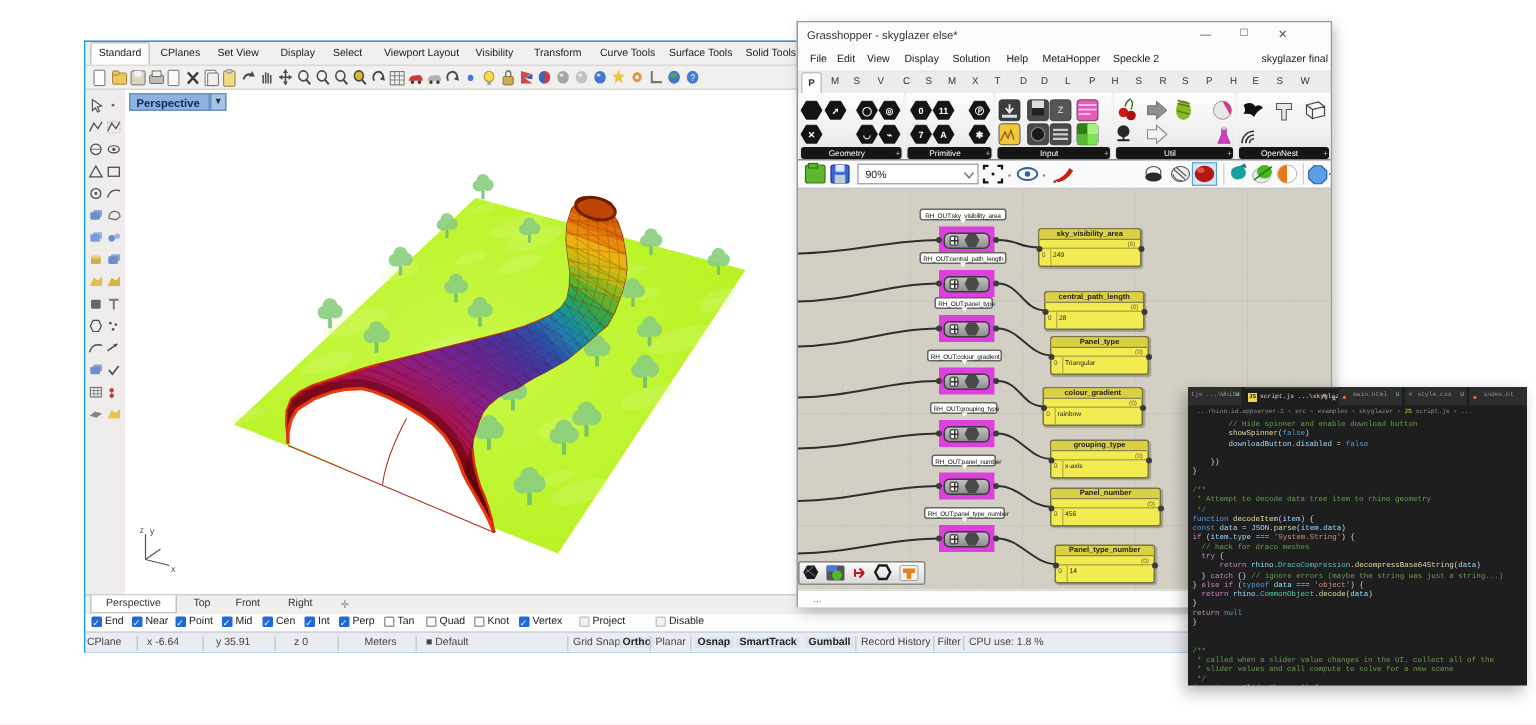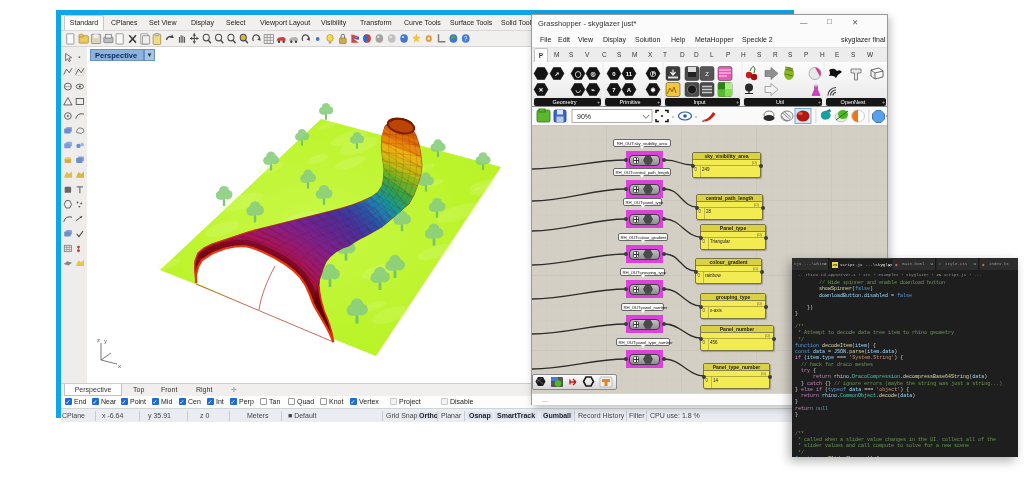--- a/index.html
+++ b/index.html
@@ -1,19 +1,19 @@
 <!DOCTYPE html>
 <html><head><meta charset="utf-8">
 <style>
 *{margin:0;padding:0;box-sizing:border-box;}
 html,body{width:1024px;height:483px;background:#fff;font-family:"Liberation Sans",sans-serif;overflow:hidden;}
 #root{position:relative;width:1024px;height:483px;background:#fff;overflow:hidden;}
 .abs{position:absolute;}
 
-#rhino{left:56px;top:10px;width:738px;height:408px;background:#f9a8d4;border:5px solid #0ea5e9;}
+#rhino{left:56px;top:27px;width:738px;height:408px;background:#f9a8d4;border:1px solid #0ea5e9;}
 #rmenubar{left:0;top:0;width:737px;height:16px;background:#f1f0ef;border-bottom:1px solid #d9d8d6;font-size:7.5px;color:#1b1b1b;}
 #rmenubar span{position:absolute;top:4px;}
 #rtoolbar{left:0;top:16px;width:737px;height:16px;background:#f1f0ef;border-bottom:1px solid #d5d4d2;}
 #rside{left:0;top:32px;width:26px;height:336px;background:#eeedec;}
 #rview{left:26px;top:32px;width:711px;height:336px;background:#fff;overflow:hidden;}
 #ptab{left:3px;top:2px;width:54px;height:12px;background:#8db3dc;border:1px solid #6b93c2;color:#0b2a66;font-weight:bold;font-size:7.5px;line-height:11px;padding-left:4px;}
 #ptabarrow{left:57px;top:2px;width:11px;height:12px;background:#a8c4e4;border:1px solid #6b93c2;color:#234;font-size:6px;line-height:11px;text-align:center;}
 #rvtabs{left:0;top:368px;width:737px;height:13px;background:#f0efed;border-top:1px solid #cfcecd;font-size:7px;color:#333;}
 #rosnap{left:0;top:381px;width:737px;height:12px;background:#fdfdfd;font-size:7px;color:#222;}
 #rstatus{left:0;top:393px;width:737px;height:14px;background:#e9edf2;border-top:1px solid #cfd4da;font-size:7px;color:#444;}
@@ -413,21 +413,21 @@
         <span class="ssep" style="left:513px;"></span>
       <span class="stxt" style="left:568px;">Filter</span>
       <span class="ssep" style="left:565px;"></span>
         <span class="ssep" style="left:585px;"></span>
       <span class="stxt" style="left:589px;">CPU use: 1.8 %</span>
     </div>
   </div>
 
   <div id="gh" class="abs">
     <div id="ghtitle" class="abs">
-      <span style="position:absolute;left:6px;top:4px;">Grasshopper - skyglazer just*</span>
+      <span style="position:absolute;left:6px;top:4px;">Grasshopper - skyglazer else*</span>
       <span style="position:absolute;left:268px;top:3px;color:#555;">—</span>
       <span style="position:absolute;left:295px;top:2px;color:#555;font-size:8px;">□</span>
       <span style="position:absolute;left:320px;top:3px;color:#555;">✕</span>
     </div>
     <div id="ghmenu" class="abs">
       <span style="left:8px;">File</span>
         <span style="left:26px;">Edit</span>
         <span style="left:46px;">View</span>
       <span style="left:71px;">Display</span>
         <span style="left:103px;">Solution</span>

